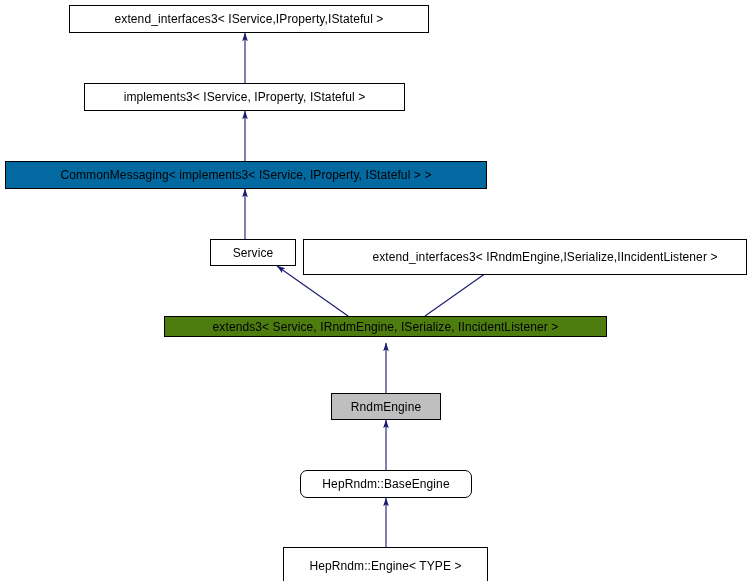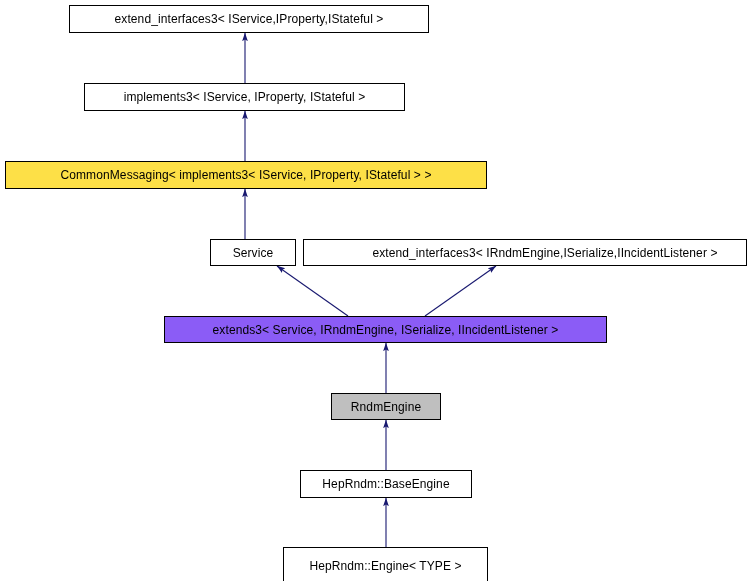--- a/index.html
+++ b/index.html
@@ -65,36 +65,36 @@
       </g>
   </svg>
 
   <div id="node-layer">
       <div class="node" style="left: 69px; top: 5px; width: 360px; height: 28px; background: rgb(255, 255, 255); border-color: rgb(0, 0, 0);">
         <span>extend_interfaces3&lt; IService,IProperty,IStateful &gt;</span>
       </div>
       <div class="node" style="left: 84px; top: 83px; width: 321px; height: 28px; background: rgb(255, 255, 255); border-color: rgb(0, 0, 0);">
         <span>implements3&lt; IService, IProperty, IStateful &gt;</span>
       </div>
-      <div class="node" style="left: 5px; top: 161px; width: 482px; height: 28px; background: #fde047; border-color: rgb(0, 0, 0);">
+      <div class="node" style="left: 5px; top: 161px; width: 482px; height: 28px; background: #0369a1; border-color: rgb(0, 0, 0);">
         <span>CommonMessaging&lt; implements3&lt; IService, IProperty, IStateful &gt; &gt;</span>
       </div>
       <div class="node" style="left: 210px; top: 239px; width: 86px; height: 27px; background: rgb(255, 255, 255); border-color: rgb(0, 0, 0);">
         <span>Service</span>
       </div>
-      <div class="node" style="left: 303px; top: 239px; width: 444px; height: 27px; background: rgb(255, 255, 255); border-color: rgb(0, 0, 0); padding-left: 40px;">
+      <div class="node" style="left: 303px; top: 239px; width: 444px; height: 36px; background: rgb(255, 255, 255); border-color: rgb(0, 0, 0); padding-left: 40px;">
         <span>extend_interfaces3&lt; IRndmEngine,ISerialize,IIncidentListener &gt;</span>
       </div>
-      <div class="node" style="left: 164px; top: 316px; width: 443px; height: 27px; background: #8b5cf6; border-color: rgb(0, 0, 0);">
+      <div class="node" style="left: 164px; top: 316px; width: 443px; height: 21px; background: #4d7c0f; border-color: rgb(0, 0, 0);">
         <span>extends3&lt; Service, IRndmEngine, ISerialize, IIncidentListener &gt;</span>
       </div>
       <div class="node highlight" style="left: 331px; top: 393px; width: 110px; height: 27px; background: rgb(191, 191, 191); border-color: rgb(0, 0, 0);">
         <span>RndmEngine</span>
       </div>
-      <div class="node" style="left: 300px; top: 470px; width: 172px; height: 28px; background: rgb(255, 255, 255); border-color: rgb(0, 0, 0);">
+      <div class="node" style="left: 300px; top: 470px; width: 172px; height: 28px; background: rgb(255, 255, 255); border-color: rgb(0, 0, 0); border-radius: 7px;">
         <span>HepRndm::BaseEngine</span>
       </div>
       <div class="node" style="left: 283px; top: 547px; width: 205px; height: 38px; background: rgb(255, 255, 255); border-color: rgb(0, 0, 0);">
         <span>HepRndm::Engine&lt; TYPE &gt;</span>
       </div>
     </div>
 
 </div>
 
 </body></html>

